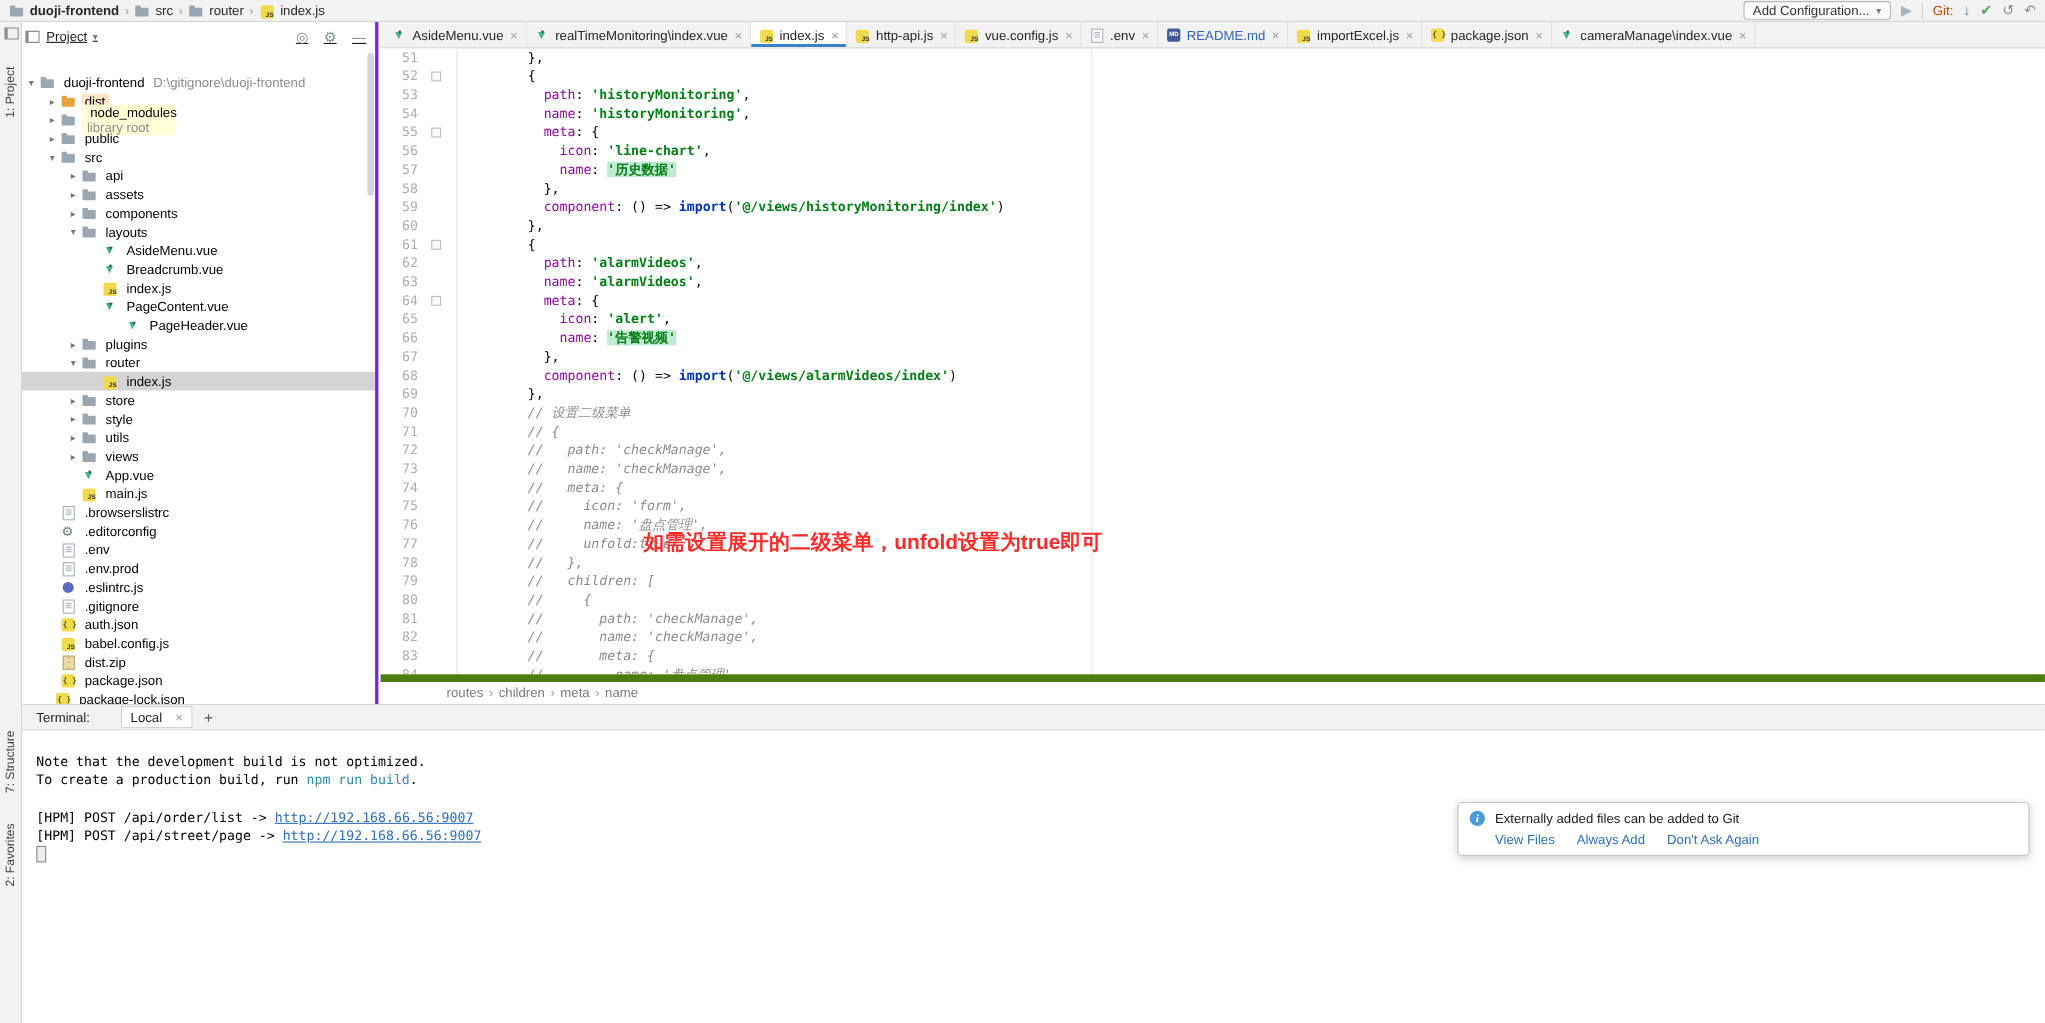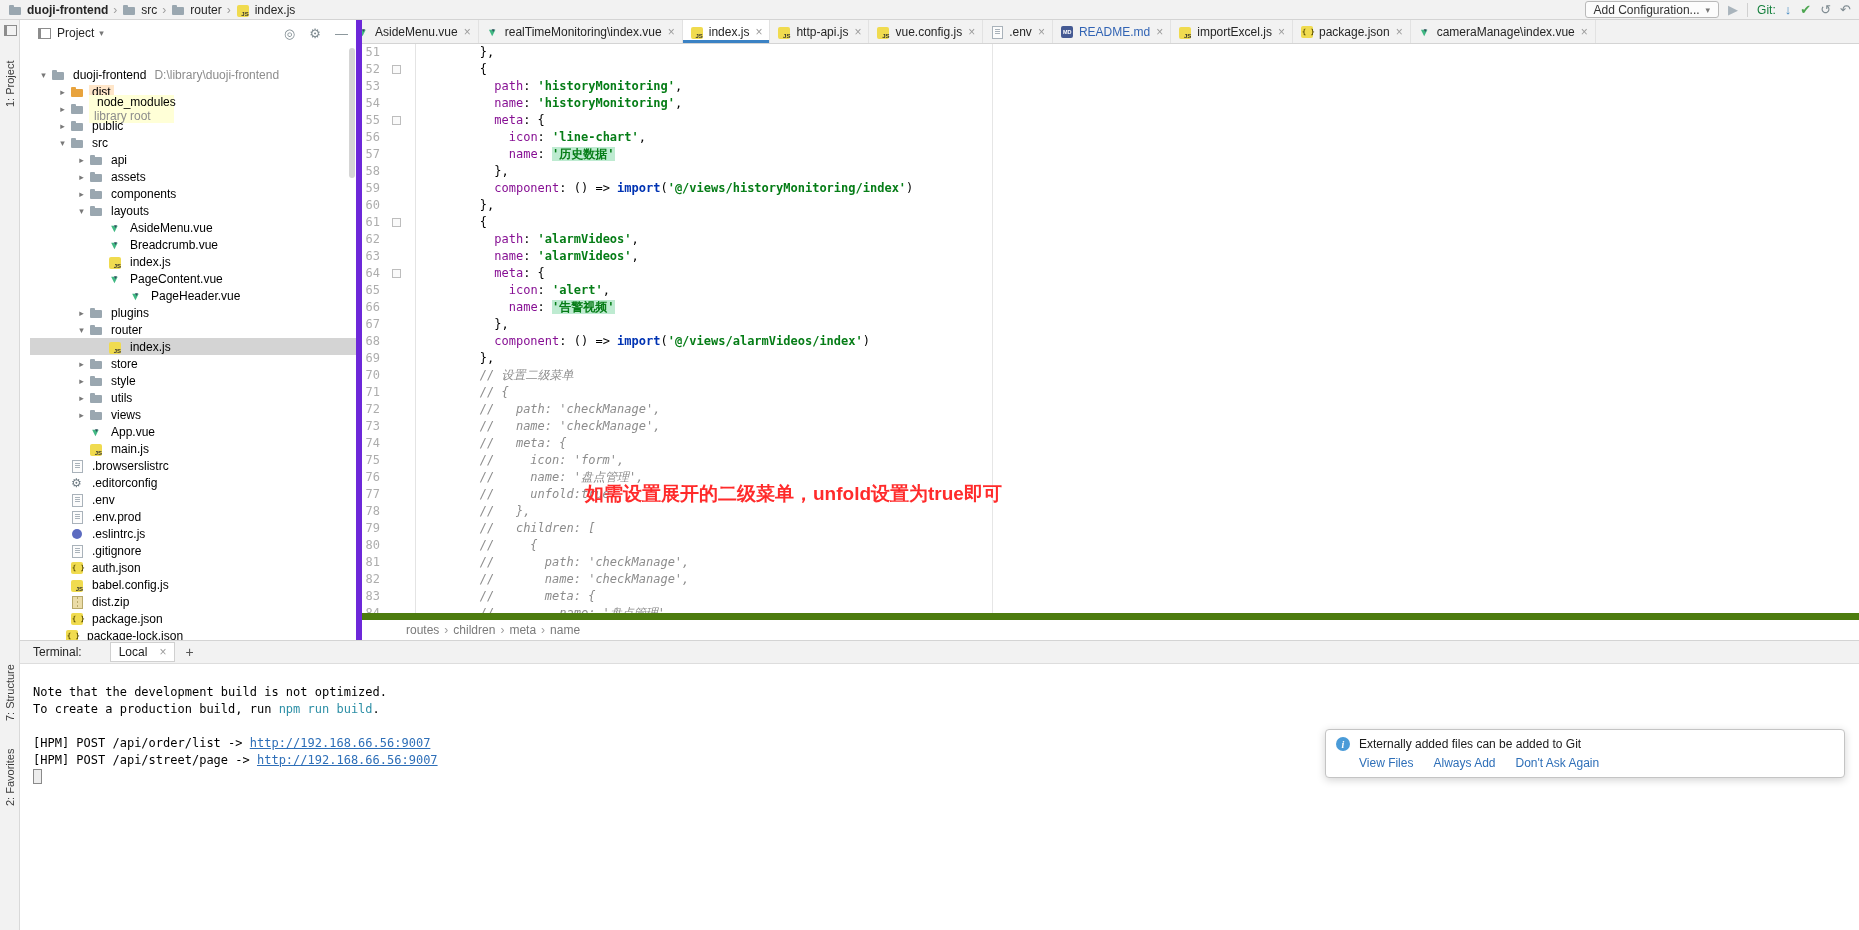--- a/index.html
+++ b/index.html
@@ -22,31 +22,31 @@
   .chev{color:#9E9E9E;margin:0 5px;font-size:12px;}
   #topbar-right{margin-left:auto;display:flex;align-items:center;gap:9px;}
   #add-config{font:12px "Liberation Sans",sans-serif;color:#333;background:#FCFCFC;border:1px solid #B9B9B9;
     border-radius:3px;height:17px;padding:0 8px;display:inline-flex;align-items:center;gap:6px;cursor:pointer;}
   .dd-caret{font-size:9px;color:#777;}
   .tb-icon{font-size:13px;line-height:1;color:#7F8B91;cursor:pointer;}
   .tb-icon.dim{color:#A9B4BC;}
   .tb-icon.update{color:#3E86C0;}
   .tb-icon.commit{color:#4DA651;}
   .tb-sep{width:1px;height:14px;background:#D0D0D0;}
-  #git-label{color:#15803d;}
+  #git-label{color:#c2410c;}
 
   
   #left-strip{position:absolute;left:0;top:20px;width:19px;bottom:0;background:#F2F2F2;border-right:1px solid #D9D9D9;z-index:5;}
   .strip-icon{position:absolute;top:5px;left:4px;width:9px;height:9px;border:1px solid #8C8C8C;border-left-width:3px;}
   .vlabel{position:absolute;left:0;width:19px;writing-mode:vertical-rl;transform:rotate(180deg);
     display:flex;align-items:center;justify-content:center;font-size:11px;color:#3C3C3C;cursor:pointer;}
 
   
-  #project-panel{position:absolute;left:30px;top:20px;width:326px;height:620px;background:#fff;
-    border-right:6px solid #6d28d9;overflow:hidden;z-index:4;}
+  #project-panel{position:absolute;left:15px;top:20px;width:326px;height:620px;background:#fff;
+    border-right:3px solid #6d28d9;overflow:hidden;z-index:4;text-decoration:underline;}
   #project-header{height:26px;display:flex;align-items:center;padding:0 8px;gap:6px;}
   .tab-mini-icon{width:9px;height:9px;border:1px solid #8C8C8C;border-left-width:3px;}
   #project-title{display:inline-flex;align-items:center;gap:5px;cursor:pointer;color:#262626;}
   .ph-spacer{flex:1;}
   .ph-icon{color:#7F8B91;font-size:13px;cursor:pointer;margin-left:8px;}
   #tree{position:absolute;left:0;right:0;top:46px;bottom:0;overflow:hidden;}
   .tree-row{height:17px;display:flex;align-items:center;white-space:nowrap;cursor:pointer;}
   .tree-row.selected{background:var(--selection-gray);}
   .tree-arrow{width:15px;flex:none;color:#787878;font-size:9px;text-align:center;}
   .tree-label-wrap{display:inline-flex;align-items:baseline;}
@@ -188,21 +188,21 @@
     <span class="ph-icon">◎</span>
     <span class="ph-icon">⚙</span>
     <span class="ph-icon">—</span>
   </div>
   <div id="tree">
       <div class="tree-row" style="padding-left: 6px;">
         <span class="tree-arrow">▾</span>
         <span class="icon i-folder"></span>
         <span class="tree-label-wrap">
           <span class="tree-label">duoji-frontend</span>
-          <span class="tree-extra">D:\library\duoji-frontend</span>
+          <span class="tree-extra">D:\gitignore\duoji-frontend</span>
         </span>
       </div>
       <div class="tree-row" style="padding-left: 25px;">
         <span class="tree-arrow">▸</span>
         <span class="icon i-folder-orange"></span>
         <span class="tree-label-wrap bg-dist">
           <span class="tree-label">dist</span>
         </span>
       </div>
       <div class="tree-row" style="padding-left: 25px;">

